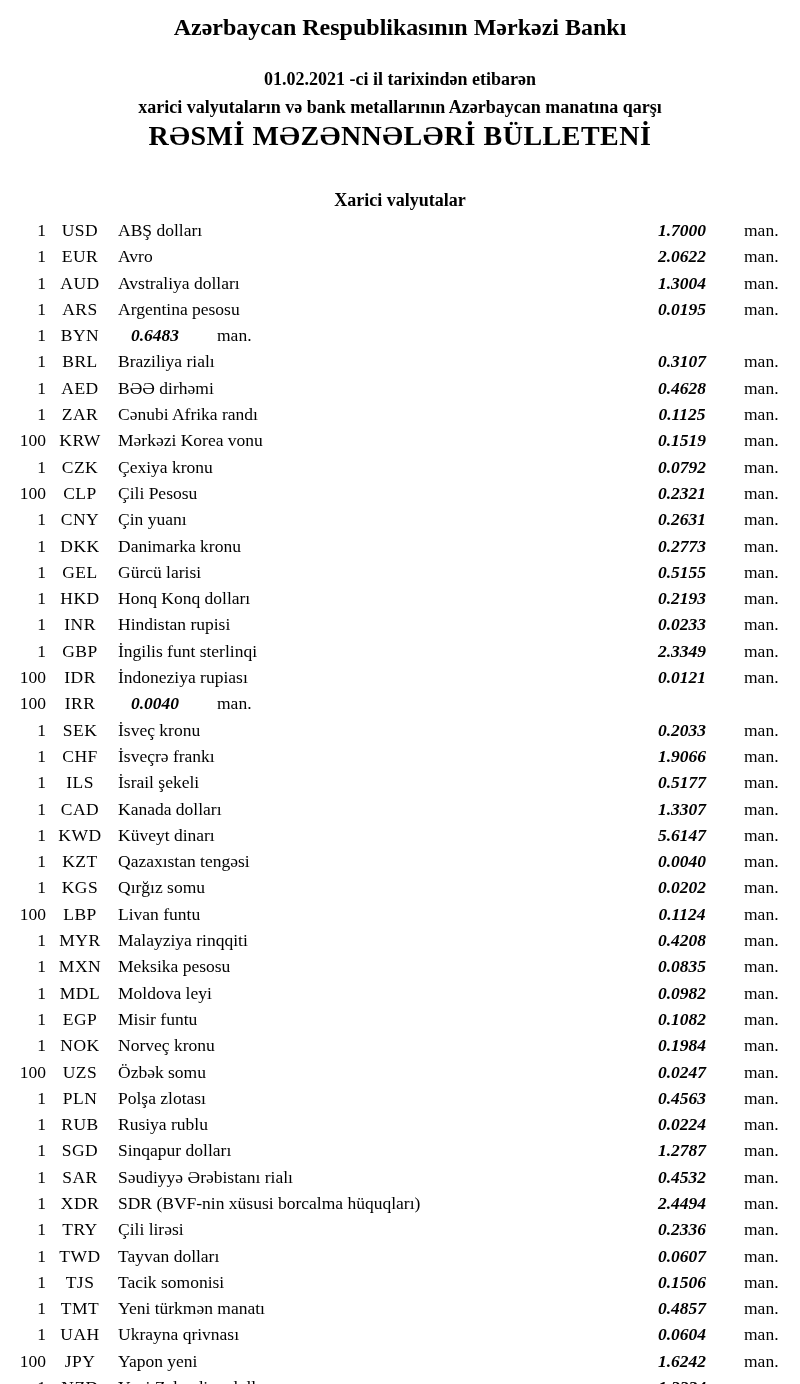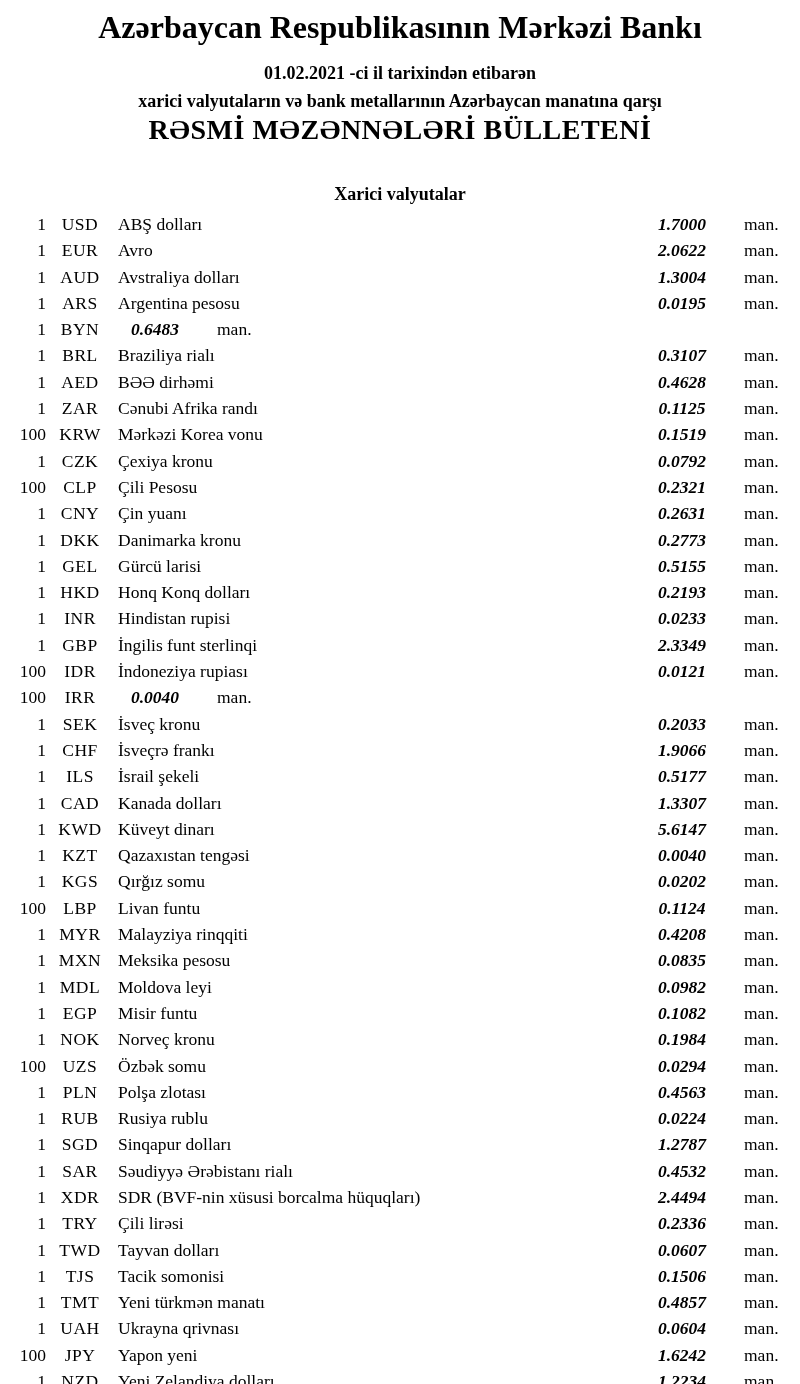--- a/index.html
+++ b/index.html
@@ -13,26 +13,26 @@
     background: #ffffff;
     color: #000000;
     font-family: "Liberation Serif", "DejaVu Serif", serif;
     overflow: hidden;
     box-sizing: border-box;
   }
   .centered { text-align: center; }
 
   .bank-name {
     padding-top: 10px;
-    font-size: 32px;
+    font-size: 24px;
     font-weight: bold;
     line-height: 34px;
   }
   .date-line {
-    margin-top: 18px;
+    margin-top: 24px;
     font-size: 18px;
     font-weight: bold;
     line-height: 23px;
   }
   .scope-line {
     margin-top: 5px;
     font-size: 18px;
     font-weight: bold;
     line-height: 23px;
   }
@@ -358,21 +358,21 @@
     <span class="col-code">NOK</span>
     <span class="col-name">Norveç kronu</span>
     <span class="col-rate">0.1984</span>
     <span class="col-unit">man.</span>
   </div>
 
   <div class="rate-row">
     <span class="col-qty">100</span>
     <span class="col-code">UZS</span>
     <span class="col-name">Özbək somu</span>
-    <span class="col-rate">0.0294</span>
+    <span class="col-rate">0.0247</span>
     <span class="col-unit">man.</span>
   </div>
 
   <div class="rate-row">
     <span class="col-qty">1</span>
     <span class="col-code">PLN</span>
     <span class="col-name">Polşa zlotası</span>
     <span class="col-rate">0.4563</span>
     <span class="col-unit">man.</span>
   </div>

